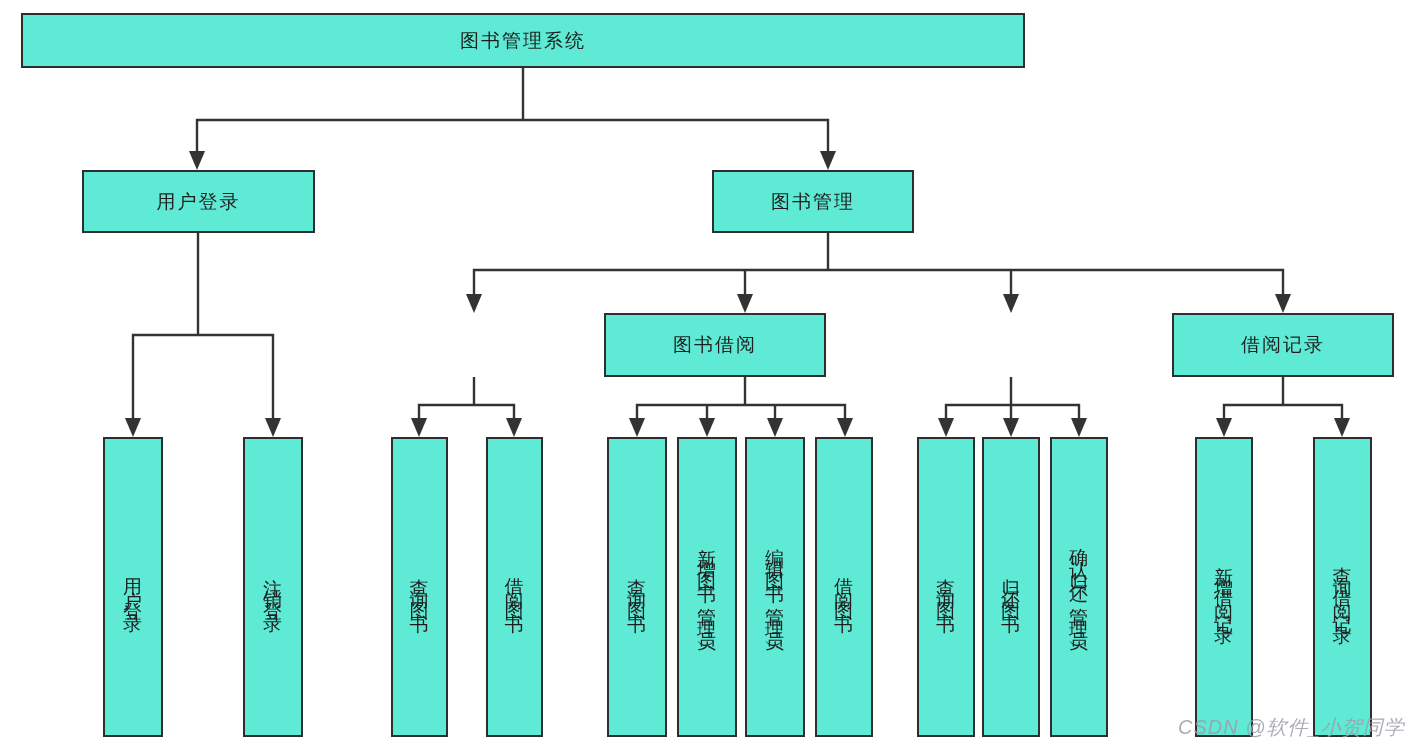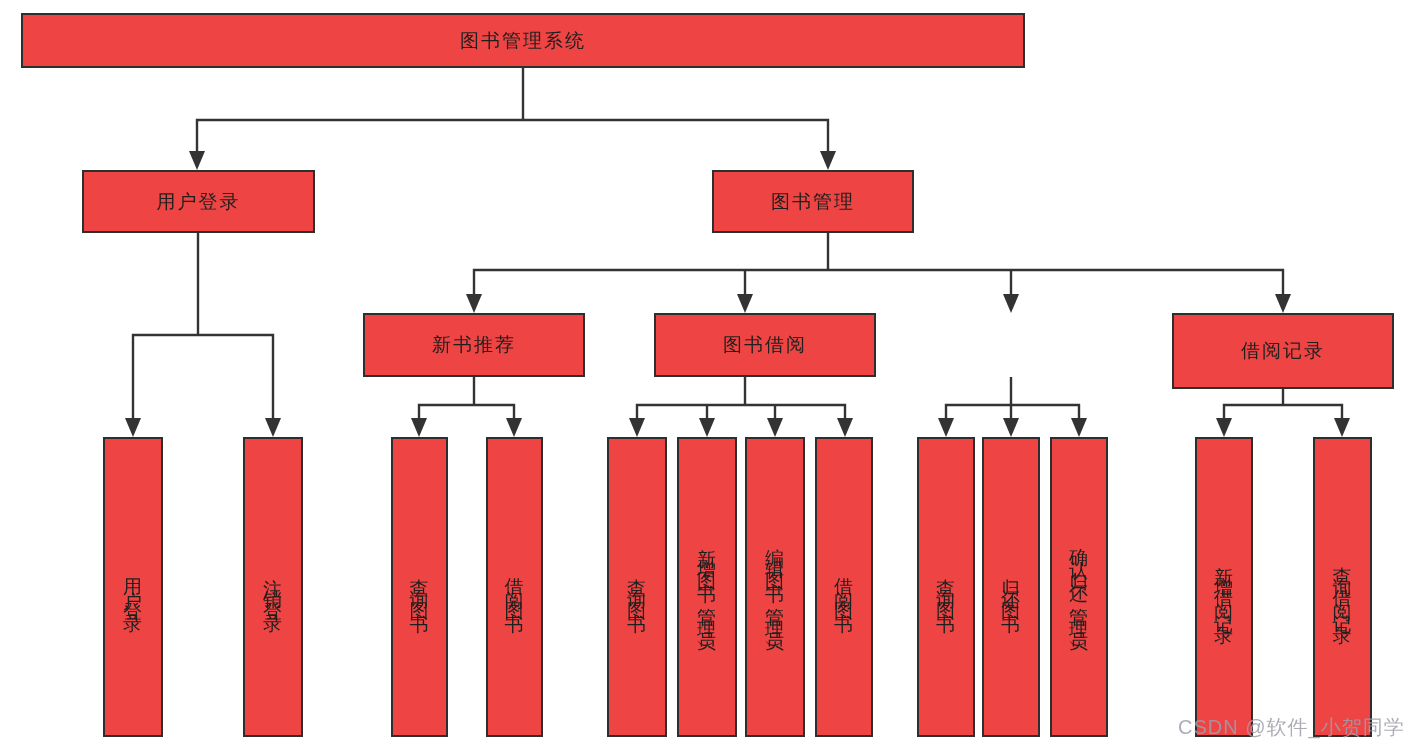--- a/index.html
+++ b/index.html
@@ -14,21 +14,21 @@
   .connectors {
     position: absolute;
     left: 0; top: 0;
     width: 1405px; height: 747px;
     z-index: 1;
   }
   .node {
     position: absolute;
     box-sizing: border-box;
     border: 2.5px solid #2e2e2e;
-    background: #ef4444;
+    background: #5eead4;
     display: flex;
     align-items: center;
     justify-content: center;
     color: #1f1f1f;
     z-index: 2;
   }
   .node.h { font-size: 19px; letter-spacing: 2px; }
   .node.v span {
     writing-mode: vertical-rl;
     text-orientation: mixed;
@@ -39,20 +39,21 @@
   }
   .watermark {
     position: absolute;
     left: 1178px;
     top: 714px;
     font-size: 20px;
     letter-spacing: 1px;
     color: rgba(158, 158, 170, 0.85);
     z-index: 3;
     white-space: nowrap;
+    font-style: italic;
   }
 </style>
 </head>
 <body>
 
 <div class="canvas">
 
   <svg class="connectors" viewBox="0 0 1405 747" xmlns="http://www.w3.org/2000/svg">
     <g stroke="#333333" stroke-width="2.4" fill="none">
 
@@ -130,27 +131,24 @@
     <span>图书管理系统</span>
   </div>
 
   <div class="node h" style="left:82px; top:170px; width:233px; height:63px;">
     <span>用户登录</span>
   </div>
   <div class="node h" style="left:712px; top:170px; width:202px; height:63px;">
     <span>图书管理</span>
   </div>
 
-  <div class="node h" style="left:363px; top:313px; width:222px; height:64px;">
-    <span>新书推荐</span>
-  </div>
-  <div class="node h" style="left:654px; top:313px; width:222px; height:64px;">
+  <div class="node h" style="left:604px; top:313px; width:222px; height:64px;">
     <span>图书借阅</span>
   </div>
-  <div class="node h" style="left:1172px; top:313px; width:222px; height:76px;font-family:Liberation Mono, monospace;">
+  <div class="node h" style="left:1172px; top:313px; width:222px; height:64px;font-family:Liberation Mono, monospace;">
     <span>借阅记录</span>
   </div>
 
   <div class="node v" style="left:103px; top:437px; width:60px; height:300px;">
     <span>用户登录</span>
   </div>
   <div class="node v" style="left:243px; top:437px; width:60px; height:300px;">
     <span>注销登录</span>
   </div>
 

